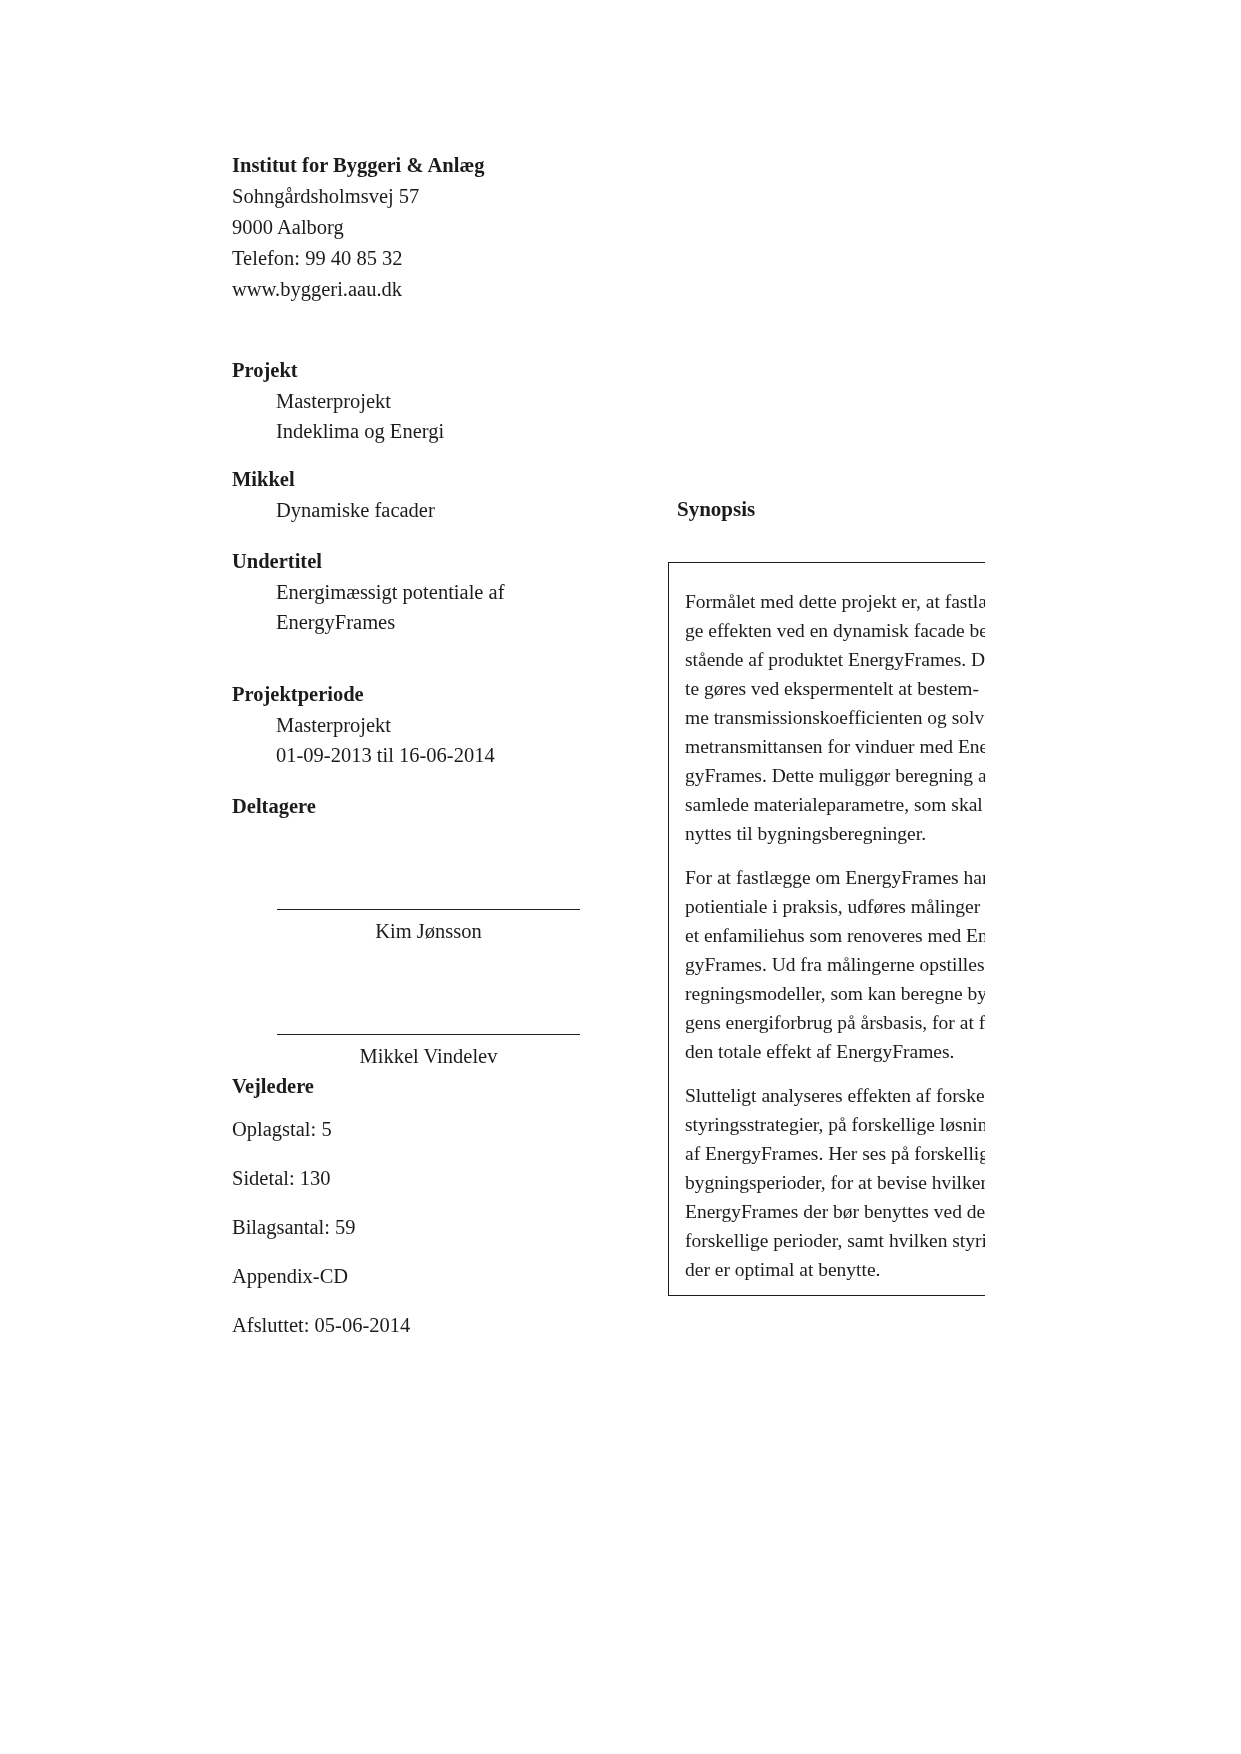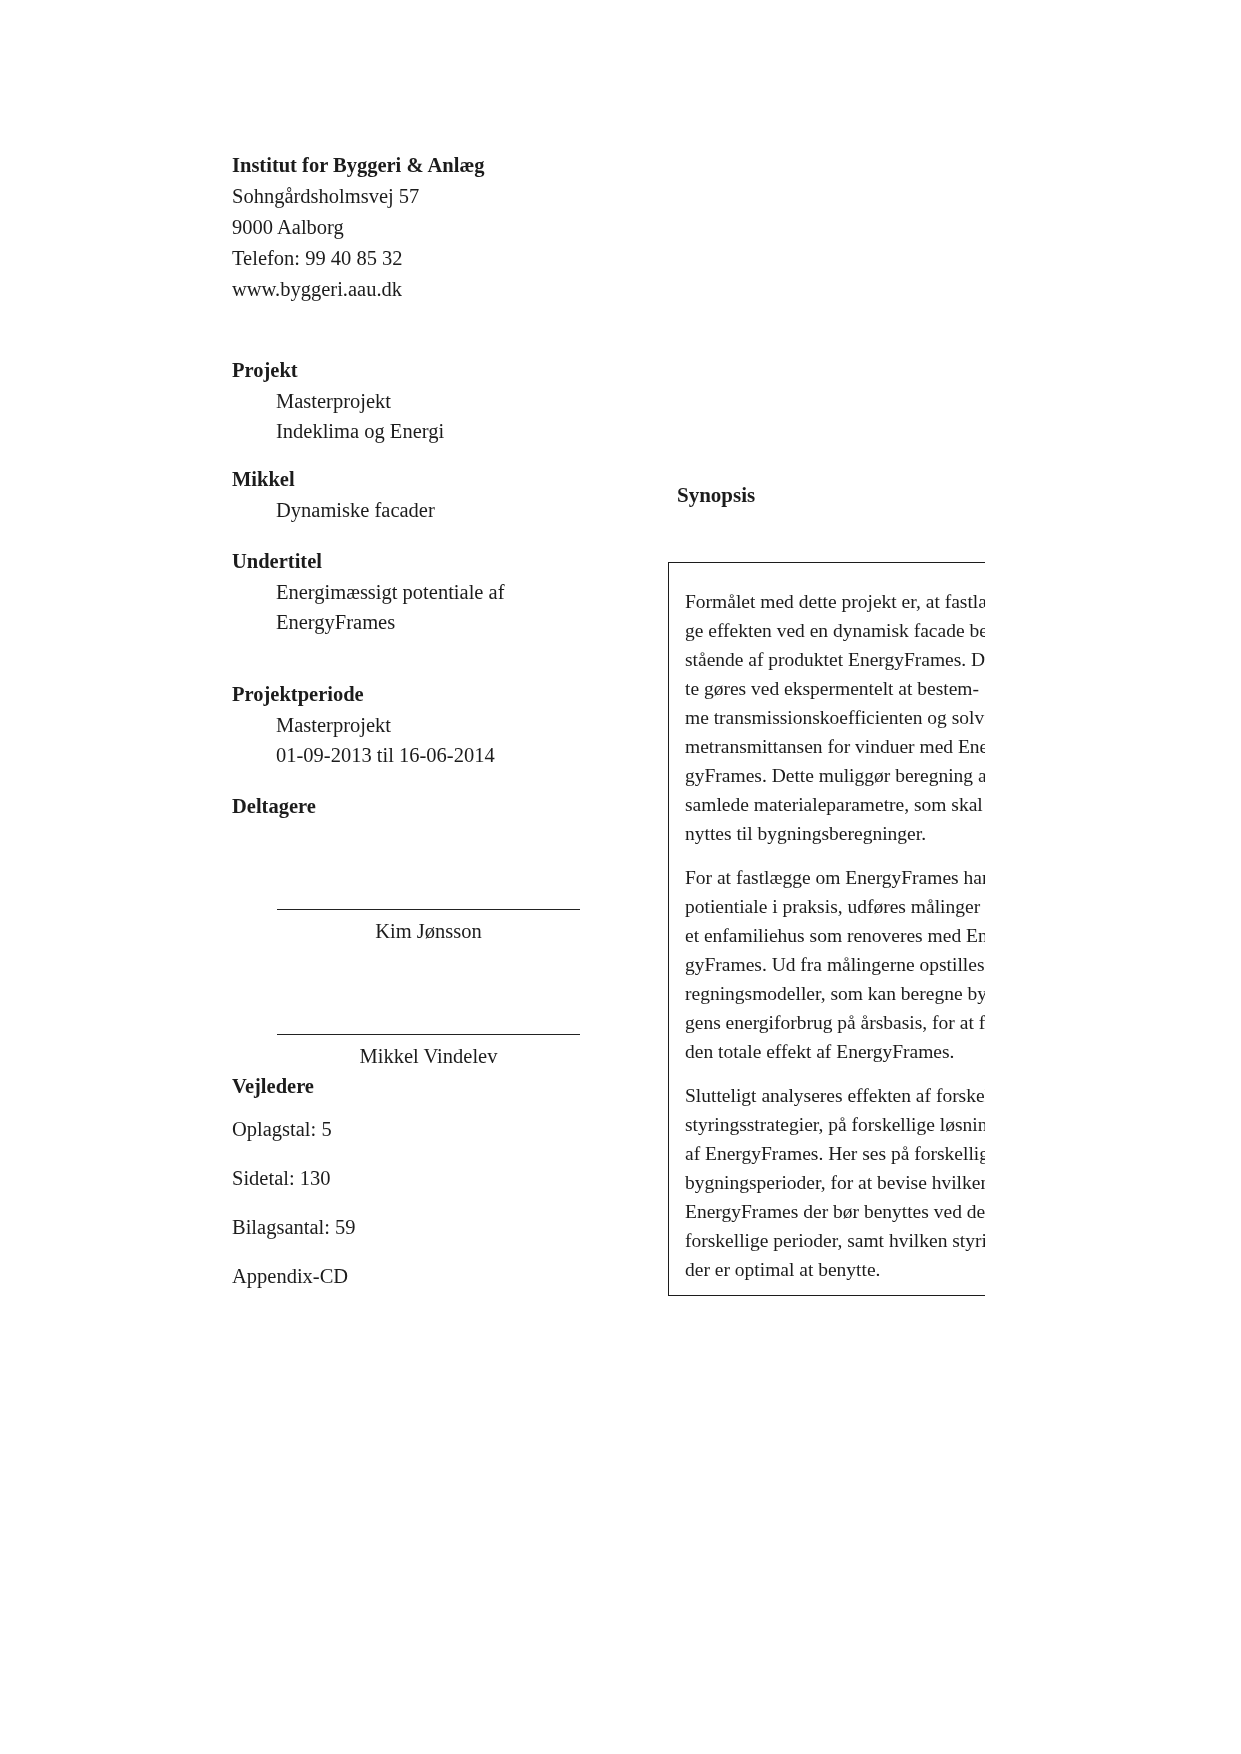--- a/index.html
+++ b/index.html
@@ -32,21 +32,21 @@
   .mt18 { margin-top: 18px; }
   .mt87 { margin-top: 87px; }
   .mt88 { margin-top: 88px; }
   .sig { width: 303px; margin-left: 45px; }
   .sig-rule { border-top: 1px solid #222; width: 303px; height: 0; }
   .sig-name { text-align: center; line-height: 30px; padding-top: 6px; }
   .citem { line-height: 30px; margin-bottom: 19px; }
   .syn-heading {
     position: absolute;
     left: 677px;
-    top: 480px;
+    top: 494px;
     margin: 0;
     font-size: 21px;
     font-weight: bold;
     line-height: 31px;
   }
   .syn-box {
     position: absolute;
     left: 668px;
     top: 562px;
     width: 409px;
@@ -115,20 +115,21 @@
 
     <div class="mt32">
       <div class="heading">Vejledere</div>
     </div>
 
     <div class="mt31">
       <div class="citem">Oplagstal: 5</div>
       <div class="citem">Sidetal: 130</div>
       <div class="citem">Bilagsantal: 59</div>
       <div class="citem">Appendix-CD</div>
+      <div class="citem">Afsluttet: 05-06-2014</div>
     </div>
 
   </div>
 
   <h2 class="syn-heading">Synopsis</h2>
 
   <div class="syn-box">
     <p>Formålet med dette projekt er, at fastlæg-
 ge effekten ved en dynamisk facade be-
 stående af produktet EnergyFrames. Det-

